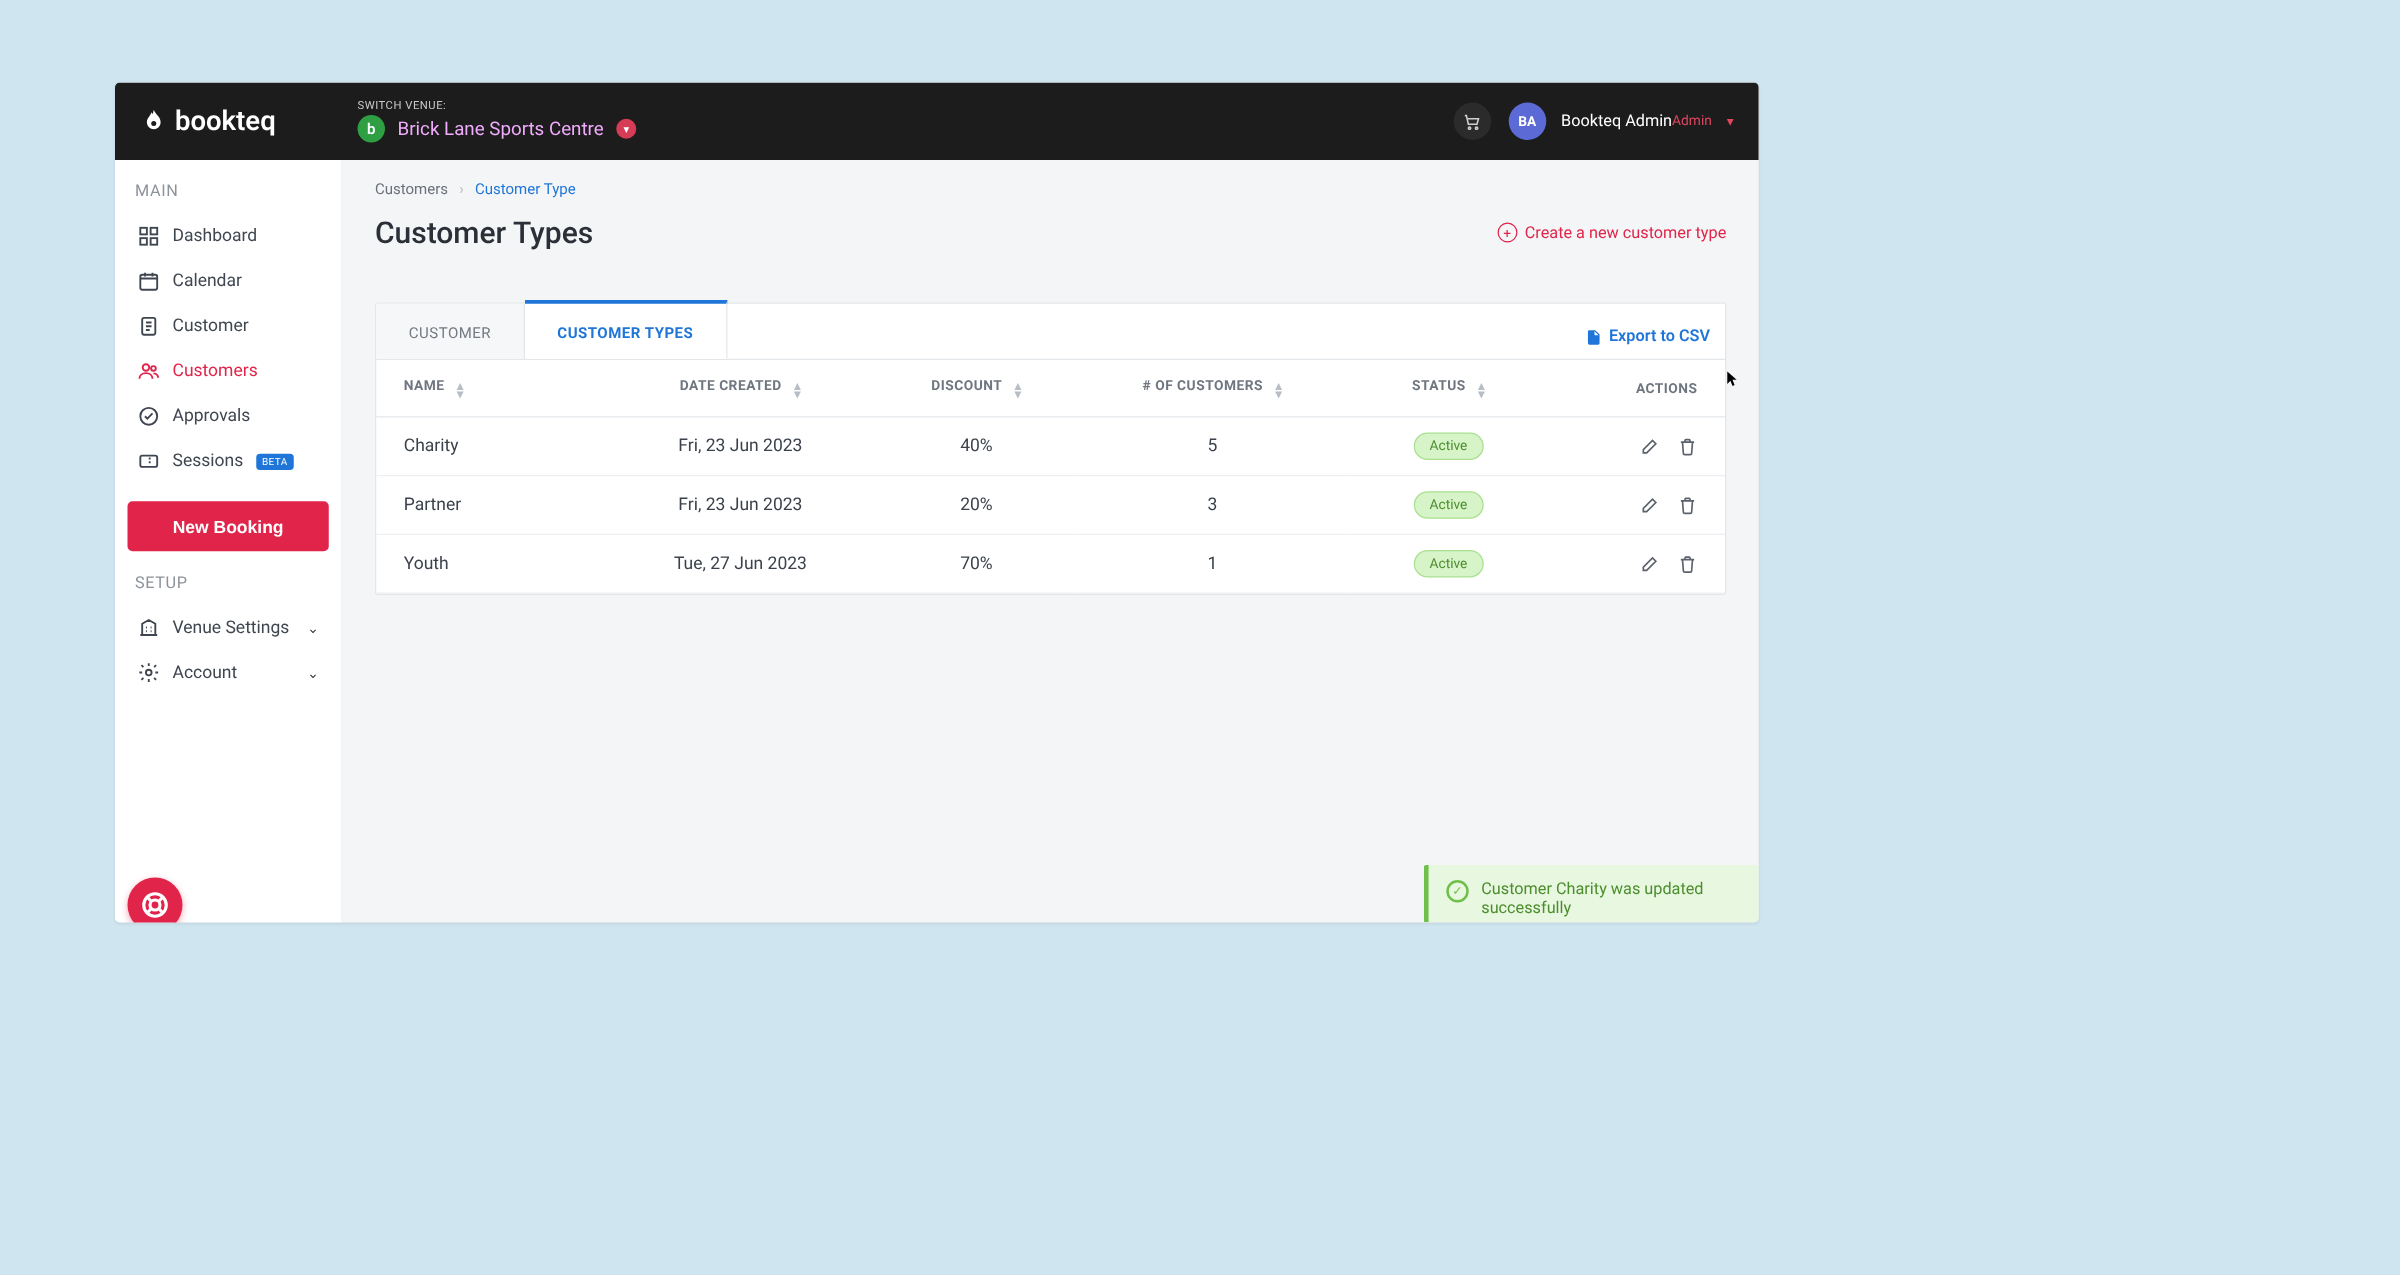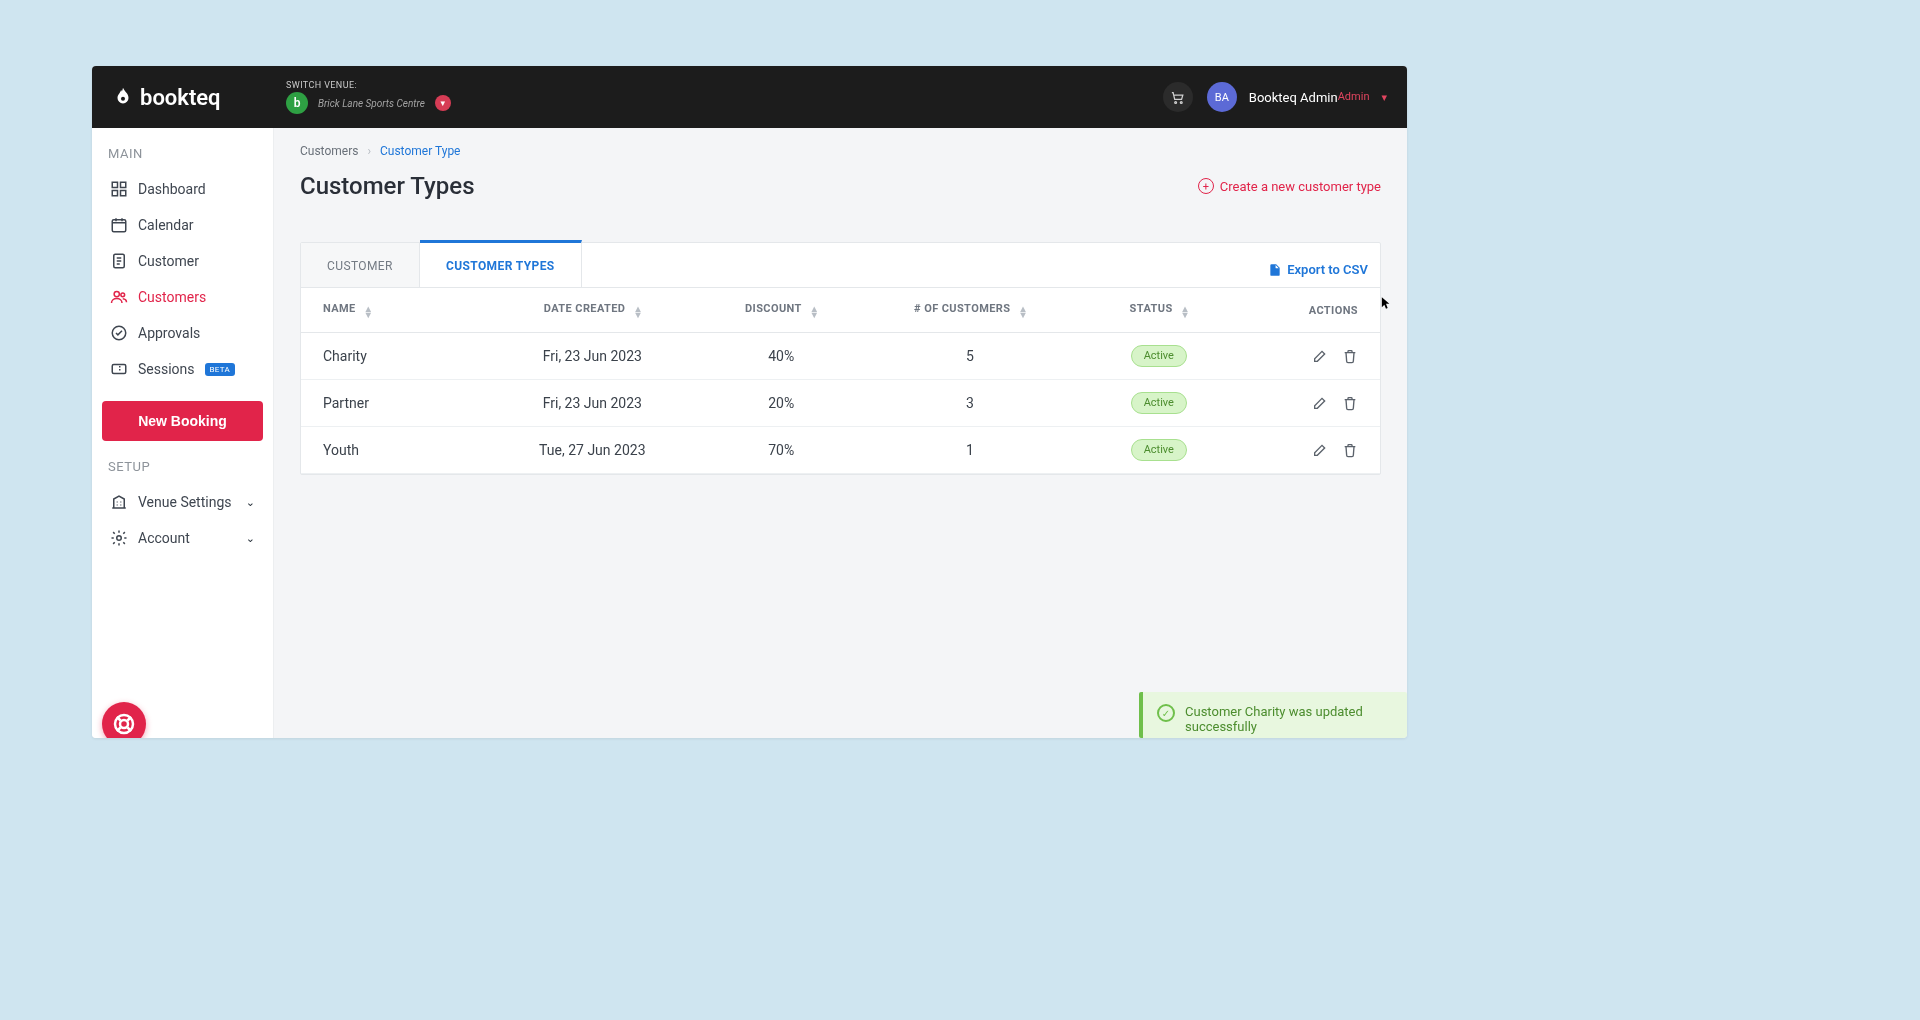--- a/index.html
+++ b/index.html
@@ -33,35 +33,35 @@
   .logo { display:flex; align-items:center; gap:6px; font-size:22px; font-weight:600; width:162px;}
   .logo-mark { width:22px; height:22px; }
   .venue-block { display:flex; flex-direction:column; justify-content:center; margin-left:12px; }
   .venue-label { font-size:9px; letter-spacing:0.4px; color:#c9c9c9; }
   .venue-row { display:flex; align-items:center; gap:10px; margin-top:2px;}
   .venue-chip {
     width:22px; height:22px; border-radius:50%;
     background:#2ea043; color:#fff; display:flex;align-items:center;justify-content:center;
     font-size:12px; font-weight:600;
   }
-  .venue-name { font-size:10px; color:#a3a3a3;font-style:italic; }
+  .venue-name { font-size:15px; color:#f0abfc; }
   .venue-chev {
     width:16px;height:16px;border-radius:50%;background:#d63c55;
     display:flex;align-items:center;justify-content:center;font-size:9px;color:#fff;
   }
   .top-spacer { flex:1; }
   .cart-btn {
     width:30px;height:30px;border-radius:50%;background:#2b2b2b;
     display:flex;align-items:center;justify-content:center;color:#d0d0d0;
     margin-right:14px;
   }
   .avatar {
     width:30px;height:30px;border-radius:50%;
     background:#5c6ad6;color:#fff;display:flex;align-items:center;justify-content:center;
-    font-size:11px;font-weight:400;margin-right:12px;
+    font-size:11px;font-weight:700;margin-right:12px;
   }
   .user-block { display:flex; flex-direction:row; justify-content:center; margin-right:12px;}
   .user-name { font-size:13px; color:#fff; }
   .user-role { font-size:11px; color:#e1455f; }
   .user-chev { color:#e1455f; font-size:11px; }
 
   
   .body-row { display:flex; height:calc(100% - 62px); }
   .sidebar {
     width:182px; background:#fff; padding:18px 10px; position:relative;

